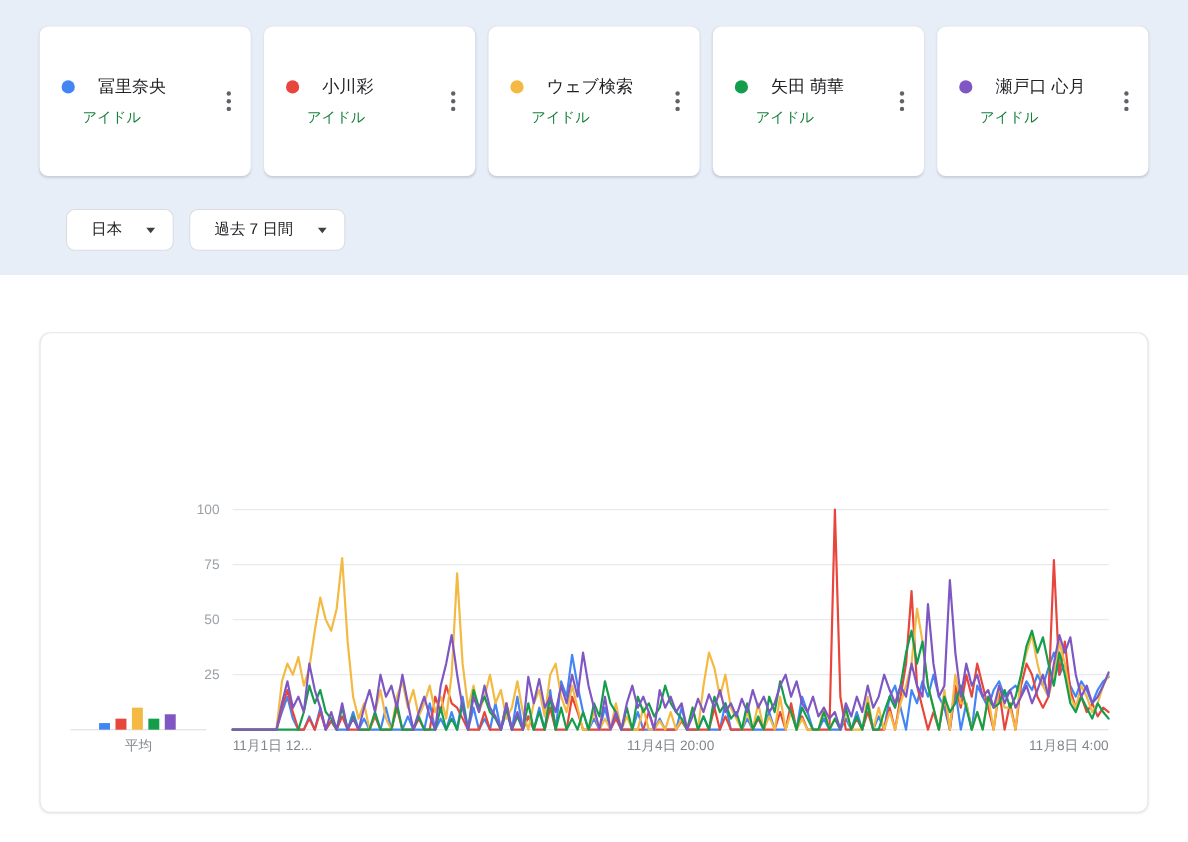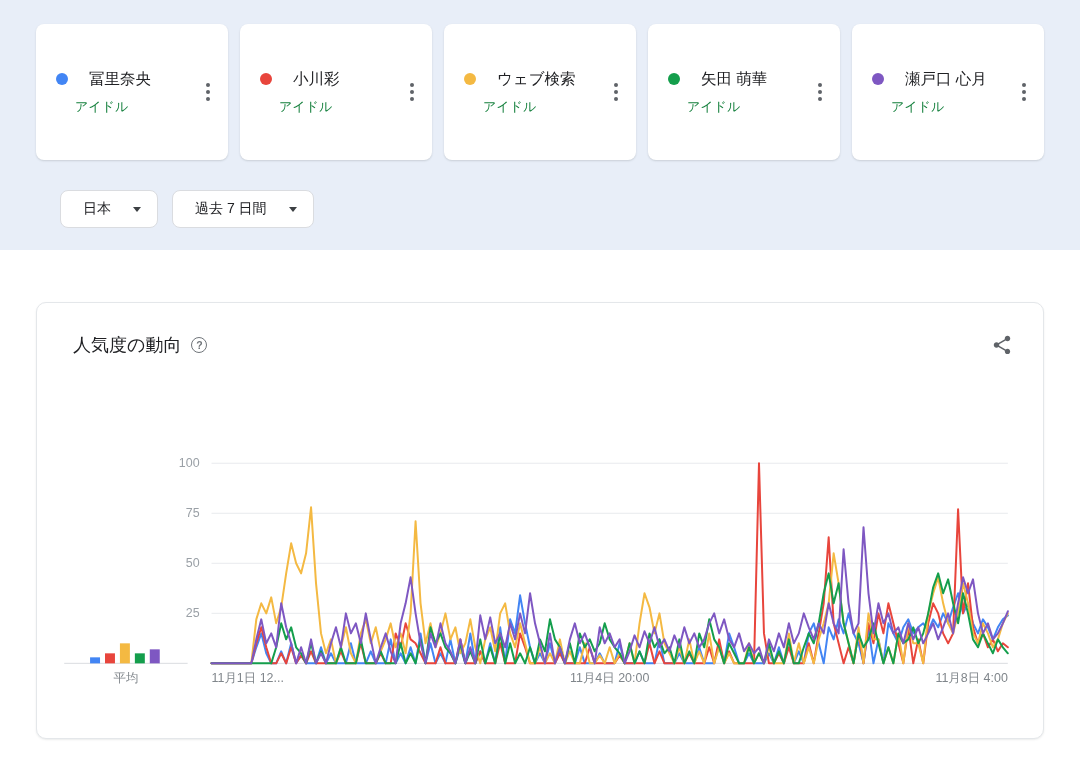--- a/index.html
+++ b/index.html
@@ -136,27 +136,20 @@
       </div>
       <div class="chip">
         <span>過去 7 日間</span>
         <span class="chip-arrow"></span>
       </div>
     </div>
 </div>
 
 <div class="content-section">
   <div class="chart-card">
-    <div class="chart-header">
-      <span class="chart-title">人気度の動向</span>
-      <span class="help-icon">?</span>
-      <svg class="share-icon" viewBox="0 0 24 24" width="22" height="22" fill="#5f6368">
-        <path d="M18 16.08c-.76 0-1.44.3-1.96.77L8.91 12.7c.05-.23.09-.46.09-.7s-.04-.47-.09-.7l7.05-4.11c.54.5 1.25.81 2.04.81 1.66 0 3-1.34 3-3s-1.34-3-3-3-3 1.34-3 3c0 .24.04.47.09.7L8.04 9.81C7.5 9.31 6.79 9 6 9c-1.66 0-3 1.34-3 3s1.34 3 3 3c.79 0 1.5-.31 2.04-.81l7.12 4.16c-.05.21-.08.43-.08.65 0 1.61 1.31 2.92 2.92 2.92s2.92-1.31 2.92-2.92-1.31-2.92-2.92-2.92z"></path>
-      </svg>
-    </div>
     <svg class="chart-svg" viewBox="0 0 1008 437">
         <line x1="174" y1="161.00000000000003" x2="974" y2="161.00000000000003" stroke="#e8eaed" stroke-width="1"></line>
         <text x="162" y="165.00000000000003" text-anchor="end" fill="#9aa0a6" font-size="12.5">100</text>
         <line x1="174" y1="211.25000000000003" x2="974" y2="211.25000000000003" stroke="#e8eaed" stroke-width="1"></line>
         <text x="162" y="215.25000000000003" text-anchor="end" fill="#9aa0a6" font-size="12.5">75</text>
         <line x1="174" y1="261.5" x2="974" y2="261.5" stroke="#e8eaed" stroke-width="1"></line>
         <text x="162" y="265.5" text-anchor="end" fill="#9aa0a6" font-size="12.5">50</text>
         <line x1="174" y1="311.75" x2="974" y2="311.75" stroke="#e8eaed" stroke-width="1"></line>
         <text x="162" y="315.75" text-anchor="end" fill="#9aa0a6" font-size="12.5">25</text>
         <line x1="174" y1="362" x2="974" y2="362" stroke="#dadce0" stroke-width="1"></line>

